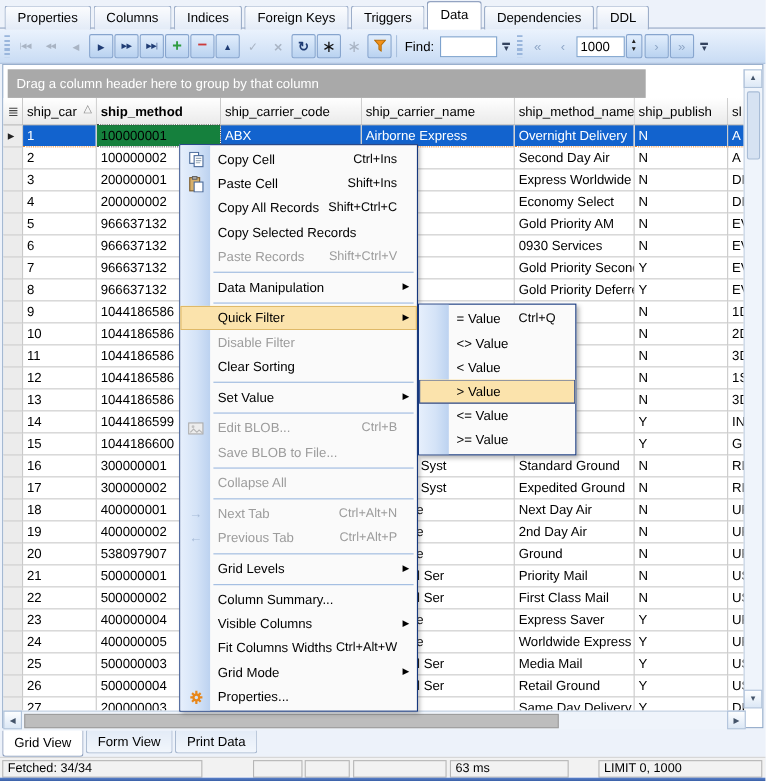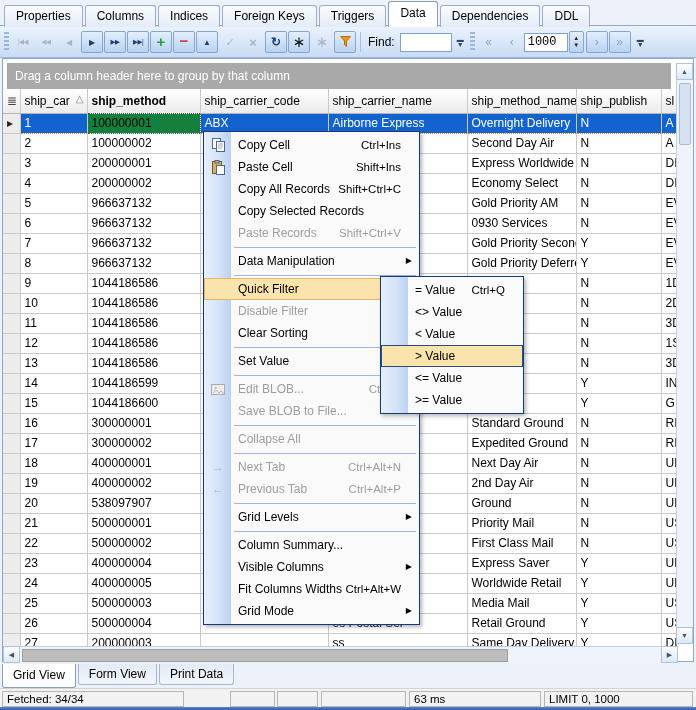--- a/index.html
+++ b/index.html
@@ -25,26 +25,26 @@
   .grip { width:5px; height:20px; margin:0 3px 0 1px;
           background:repeating-linear-gradient(to bottom,#9AB6DC 0 2px,transparent 2px 4px); }
   .tbtn { width:22px; height:22px; margin-right:1px; border:1px solid #87A5CE; border-radius:2px;
           background:linear-gradient(#E2EEFC,#B9D2F0); display:flex; align-items:center; justify-content:center;
           color:#33425E; overflow:hidden; }
   .tbtn.dis { border-color:transparent; background:transparent; color:#A9B4C4; }
   .vsep { width:1px; height:20px; background:#A9C0DE; margin:0 5px 0 3px; }
   .findlabel { margin:0 5px 0 2px; }
   .findbox { width:52px; height:19px; border:1px solid #7DA2CE; background:#FFF; font-family:"Liberation Sans",sans-serif; font-size:12px; padding:0 2px; }
   .overflow { width:13px; height:22px; display:flex; flex-direction:column; align-items:center; justify-content:center; color:#33425E; font-size:7px; line-height:5px; margin:0 2px; }
-  .spinbox { width:44px; height:19px; border:1px solid #7DA2CE; background:#FFF; font-family:Liberation Mono, monospace; font-size:12px; padding:0 3px; }
+  .spinbox { width:44px; height:19px; border:1px solid #7DA2CE; background:#FFF; font-family:Liberation Sans, sans-serif; font-size:12px; padding:0 3px; }
   .spinbtn { width:15px; height:22px; border:1px solid #87A5CE; border-radius:2px; background:linear-gradient(#E2EEFC,#B9D2F0);
              display:flex; flex-direction:column; align-items:center; justify-content:center; font-size:6px; line-height:7px; color:#222; margin:0 2px 0 1px; }
   
   .grid-panel { position:absolute; left:2px; top:58px; width:692px; height:604px; border:1px solid #8FA8C8; background:#FFF; }
-  .group-hint { position:absolute; left:4px; top:4px; width:664px; height:26px; background:#A9A9A9; color:#FFF; line-height:26px; padding-left:8px; }
+  .group-hint { position:absolute; left:4px; top:4px; width:580px; height:26px; background:#A9A9A9; color:#FFF; line-height:26px; padding-left:8px; }
   .table-wrap { position:absolute; left:0; top:30px; width:674px; height:557px; overflow:hidden; }
   table.grid { border-collapse:collapse; table-layout:fixed; width:674px; }
   table.grid th, table.grid td { border-right:1px solid #C9C9C9; border-bottom:1px solid #C9C9C9;
        padding:0 4px; white-space:nowrap; overflow:hidden; font-weight:normal; text-align:left; }
   table.grid th { height:24px; background:linear-gradient(#FFFFFF,#EAEAEA); border-bottom:1px solid #B5B5B5; position:relative; }
   table.grid th.focuscol { font-weight:bold; border-bottom:1px dotted #444; }
   table.grid td { height:20px; }
   td.ind, th.ind { background:#ECECEC; border-right:1px solid #B8B8B8; padding:0; text-align:center; color:#444; }
   td.num { text-align:right; padding-right:6px; }
   tr.sel td { background:#1263CE; color:#FFF; border-top:1px dotted #E8862C; border-bottom:1px dotted #E8862C; }
@@ -67,21 +67,21 @@
           background:linear-gradient(to right,#E6EFFC,#D4E3F7 55%,#BCD2F0); }
   .mi { position:relative; height:22px; line-height:22px; padding-left:34px; padding-right:8px; }
   .mi .sc { position:absolute; right:18px; top:0; font-size:11.5px; }
   .mi .arr { position:absolute; right:7px; top:0; font-size:8px; }
   .mi .ic { position:absolute; left:4px; top:2px; width:20px; height:18px; display:flex; align-items:center; justify-content:center; }
   .mi.dis { color:#9C9C9C; }
   .mi.hot { background:#FBE3AC; box-shadow:inset 0 0 0 1px #DFB968; }
   .mi.hot2 { background:#FBE3AC; box-shadow:inset 0 0 0 1px #2C4A8F; }
   .msep { height:6px; position:relative; }
   .msep::after { content:""; position:absolute; left:30px; right:3px; top:3px; border-top:1px solid #9CB8DF; }
-  #ctx-menu { left:163px; top:131px; width:217px;margin-left:40px; }
+  #ctx-menu { left:163px; top:131px; width:217px; }
   #qf-submenu { left:380px; top:276px; width:144px; }
   
   .btabbar { position:absolute; left:2px; top:664px; right:0; height:24px; z-index:1; }
   .btab { display:inline-block; vertical-align:top; height:21px; line-height:20px; padding:0 10px; margin-right:2px;
           border:1px solid #A8B8CF; border-top:none; border-radius:0 0 3px 3px; background:linear-gradient(#E3EBF7,#F2F6FC); }
   .btab.active { height:24px; line-height:22px; background:#FFF; border-color:#8A9CBC; }
   .statusbar { position:absolute; left:0; top:688px; right:0; height:19px; background:#F2F2F2; border-top:1px solid #D4D4D4; z-index:0; }
   .spanel { position:absolute; top:2px; height:16px; background:#F2F2F2; border:1px solid #B6B6B6; font-size:11.5px; line-height:14px; padding-left:4px; white-space:nowrap; overflow:hidden; }
   .bottom-edge { position:absolute; left:0; right:0; top:707px; height:3px; background:linear-gradient(#5B82CC,#3A5FA6); }
 </style>
@@ -432,21 +432,21 @@
             <td>Express Saver</td>
             <td>Y</td>
             <td>UP</td>
           </tr>
           <tr>
             <td class="ind"></td>
             <td class="num">24</td>
             <td>400000005</td>
             <td></td>
             <td class="frag">el Service</td>
-            <td>Worldwide Retail</td>
+            <td>Worldwide Express</td>
             <td>Y</td>
             <td>UP</td>
           </tr>
           <tr>
             <td class="ind"></td>
             <td class="num">25</td>
             <td>500000003</td>
             <td></td>
             <td class="frag">es Postal Ser</td>
             <td>Media Mail</td>
@@ -533,36 +533,44 @@
     <div class="mi dis"><span class="ic">
         <span style="color:#A8BCD8;font-size:12px;font-weight:bold">←</span>
       </span><span class="lbl">Previous Tab</span><span class="sc">Ctrl+Alt+P</span></div>
     <div class="msep"></div>
     <div class="mi"><span class="lbl">Grid Levels</span><span class="arr">▶</span></div>
     <div class="msep"></div>
     <div class="mi"><span class="lbl">Column Summary...</span></div>
     <div class="mi"><span class="lbl">Visible Columns</span><span class="arr">▶</span></div>
     <div class="mi"><span class="lbl">Fit Columns Widths</span><span class="sc">Ctrl+Alt+W</span></div>
     <div class="mi"><span class="lbl">Grid Mode</span><span class="arr">▶</span></div>
+    <div class="mi"><span class="ic">
+        <svg width="15" height="15" viewBox="0 0 15 15">
+          <g stroke="#E8871A" stroke-width="2" fill="none">
+            <circle cx="7.5" cy="8" r="2.6"></circle>
+            <path d="M7.5 2v3M7.5 11v3M2 8h3M10 8h3M3.6 4.1l2 2M11.4 11.9l-2-2M11.4 4.1l-2 2M3.6 11.9l2-2"></path>
+          </g>
+        </svg>
+      </span><span class="lbl">Properties...</span></div>
   </div>
 
 <div class="menu" id="qf-submenu">
     <div class="gutter"></div>
     <div class="mi"><span class="lbl">= Value</span><span class="sc">Ctrl+Q</span></div>
     <div class="mi"><span class="lbl">&lt;&gt; Value</span></div>
     <div class="mi"><span class="lbl">&lt; Value</span></div>
     <div class="mi hot2"><span class="lbl">&gt; Value</span></div>
     <div class="mi"><span class="lbl">&lt;= Value</span></div>
     <div class="mi"><span class="lbl">&gt;= Value</span></div>
   </div>
 
 <div class="btabbar" id="btabbar"><div class="btab active">Grid View</div><div class="btab">Form View</div><div class="btab">Print Data</div></div>
 
 <div class="statusbar" id="statusbar">
     <div class="spanel" style="left: 2px; width: 182px;">Fetched: 34/34</div>
     <div class="spanel" style="left: 230px; width: 45px;"></div>
     <div class="spanel" style="left: 277px; width: 41px;"></div>
     <div class="spanel" style="left: 321px; width: 85px;"></div>
-    <div class="spanel" style="left: 409px; width: 132px;">63 ms</div>
+    <div class="spanel" style="left: 409px; width: 108px;">63 ms</div>
     <div class="spanel" style="left: 544px; width: 149px;">LIMIT 0, 1000</div>
   </div>
 
 <div class="bottom-edge"></div>
 
 </body></html>

